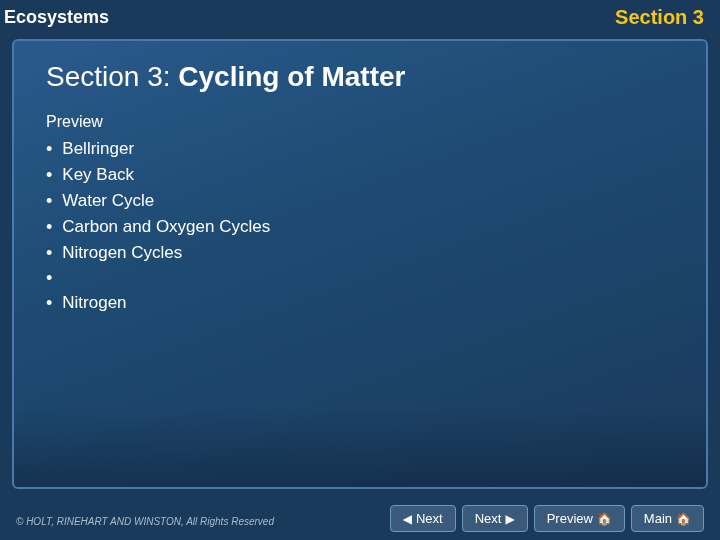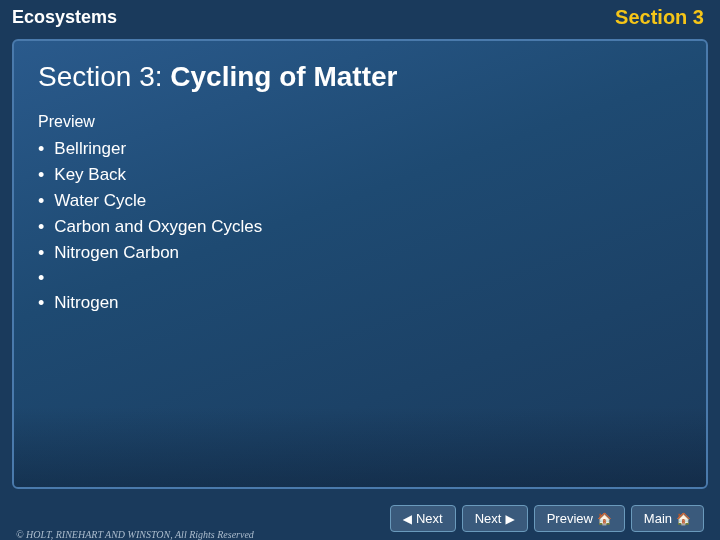--- a/index.html
+++ b/index.html
@@ -11,21 +11,21 @@
       font-family: Arial, sans-serif;
       overflow: hidden;
       position: relative;
     }
 
     
     .top-bar {
       display: flex;
       justify-content: space-between;
       align-items: center;
-      padding: 6px 16px 6px 12px;
+      padding: 6px 16px 6px 4px;
       background: transparent;
     }
 
     .top-bar .ecosystems-label {
       color: #ffffff;
       font-size: 18px;
       font-weight: bold;
     }
 
     .top-bar .section-label {
@@ -34,21 +34,21 @@
       font-weight: bold;
       text-align: center;
     }
 
     
     .content-card {
       margin: 4px 12px 8px 12px;
       background: linear-gradient(160deg, #2a5a8c 0%, #1e4a72 40%, #1a3a5c 100%);
       border: 2px solid #4a7aac;
       border-radius: 6px;
-      padding: 20px 24px 16px 24px;
+      padding: 20px 24px 16px 32px;
       height: 450px;
       position: relative;
     }
 
     .section-title {
       color: #ffffff;
       font-size: 28px;
       font-weight: normal;
       margin-bottom: 20px;
     }
@@ -115,26 +115,25 @@
       font-size: 12px;
     }
 
     .nav-btn .icon {
       font-size: 12px;
     }
 
     
     .copyright {
       position: absolute;
-      bottom: 0;
+      bottom: 13px;
       left: 16px;
       color: #aabbcc;
       font-size: 10px;
       font-style: italic;
-      font-family: Liberation Serif, serif;
     }
 
     
     .content-card::after {
       content: '';
       position: absolute;
       bottom: 0;
       left: 0;
       right: 0;
       height: 80px;
@@ -170,21 +169,21 @@
     <li>
       <span class="bullet">•</span>
       <a>Water Cycle</a>
     </li>
     <li>
       <span class="bullet">•</span>
       <a>Carbon and Oxygen Cycles</a>
     </li>
     <li>
       <span class="bullet">•</span>
-      <a>Nitrogen Carbon</a>
+      <a>Nitrogen Cycles</a>
     </li>
     <li>
       <span class="bullet">•</span>
     </li>
     <li>
       <span class="bullet">•</span>
       <a>Nitrogen</a>
     </li>
   </ul>
 </div>

